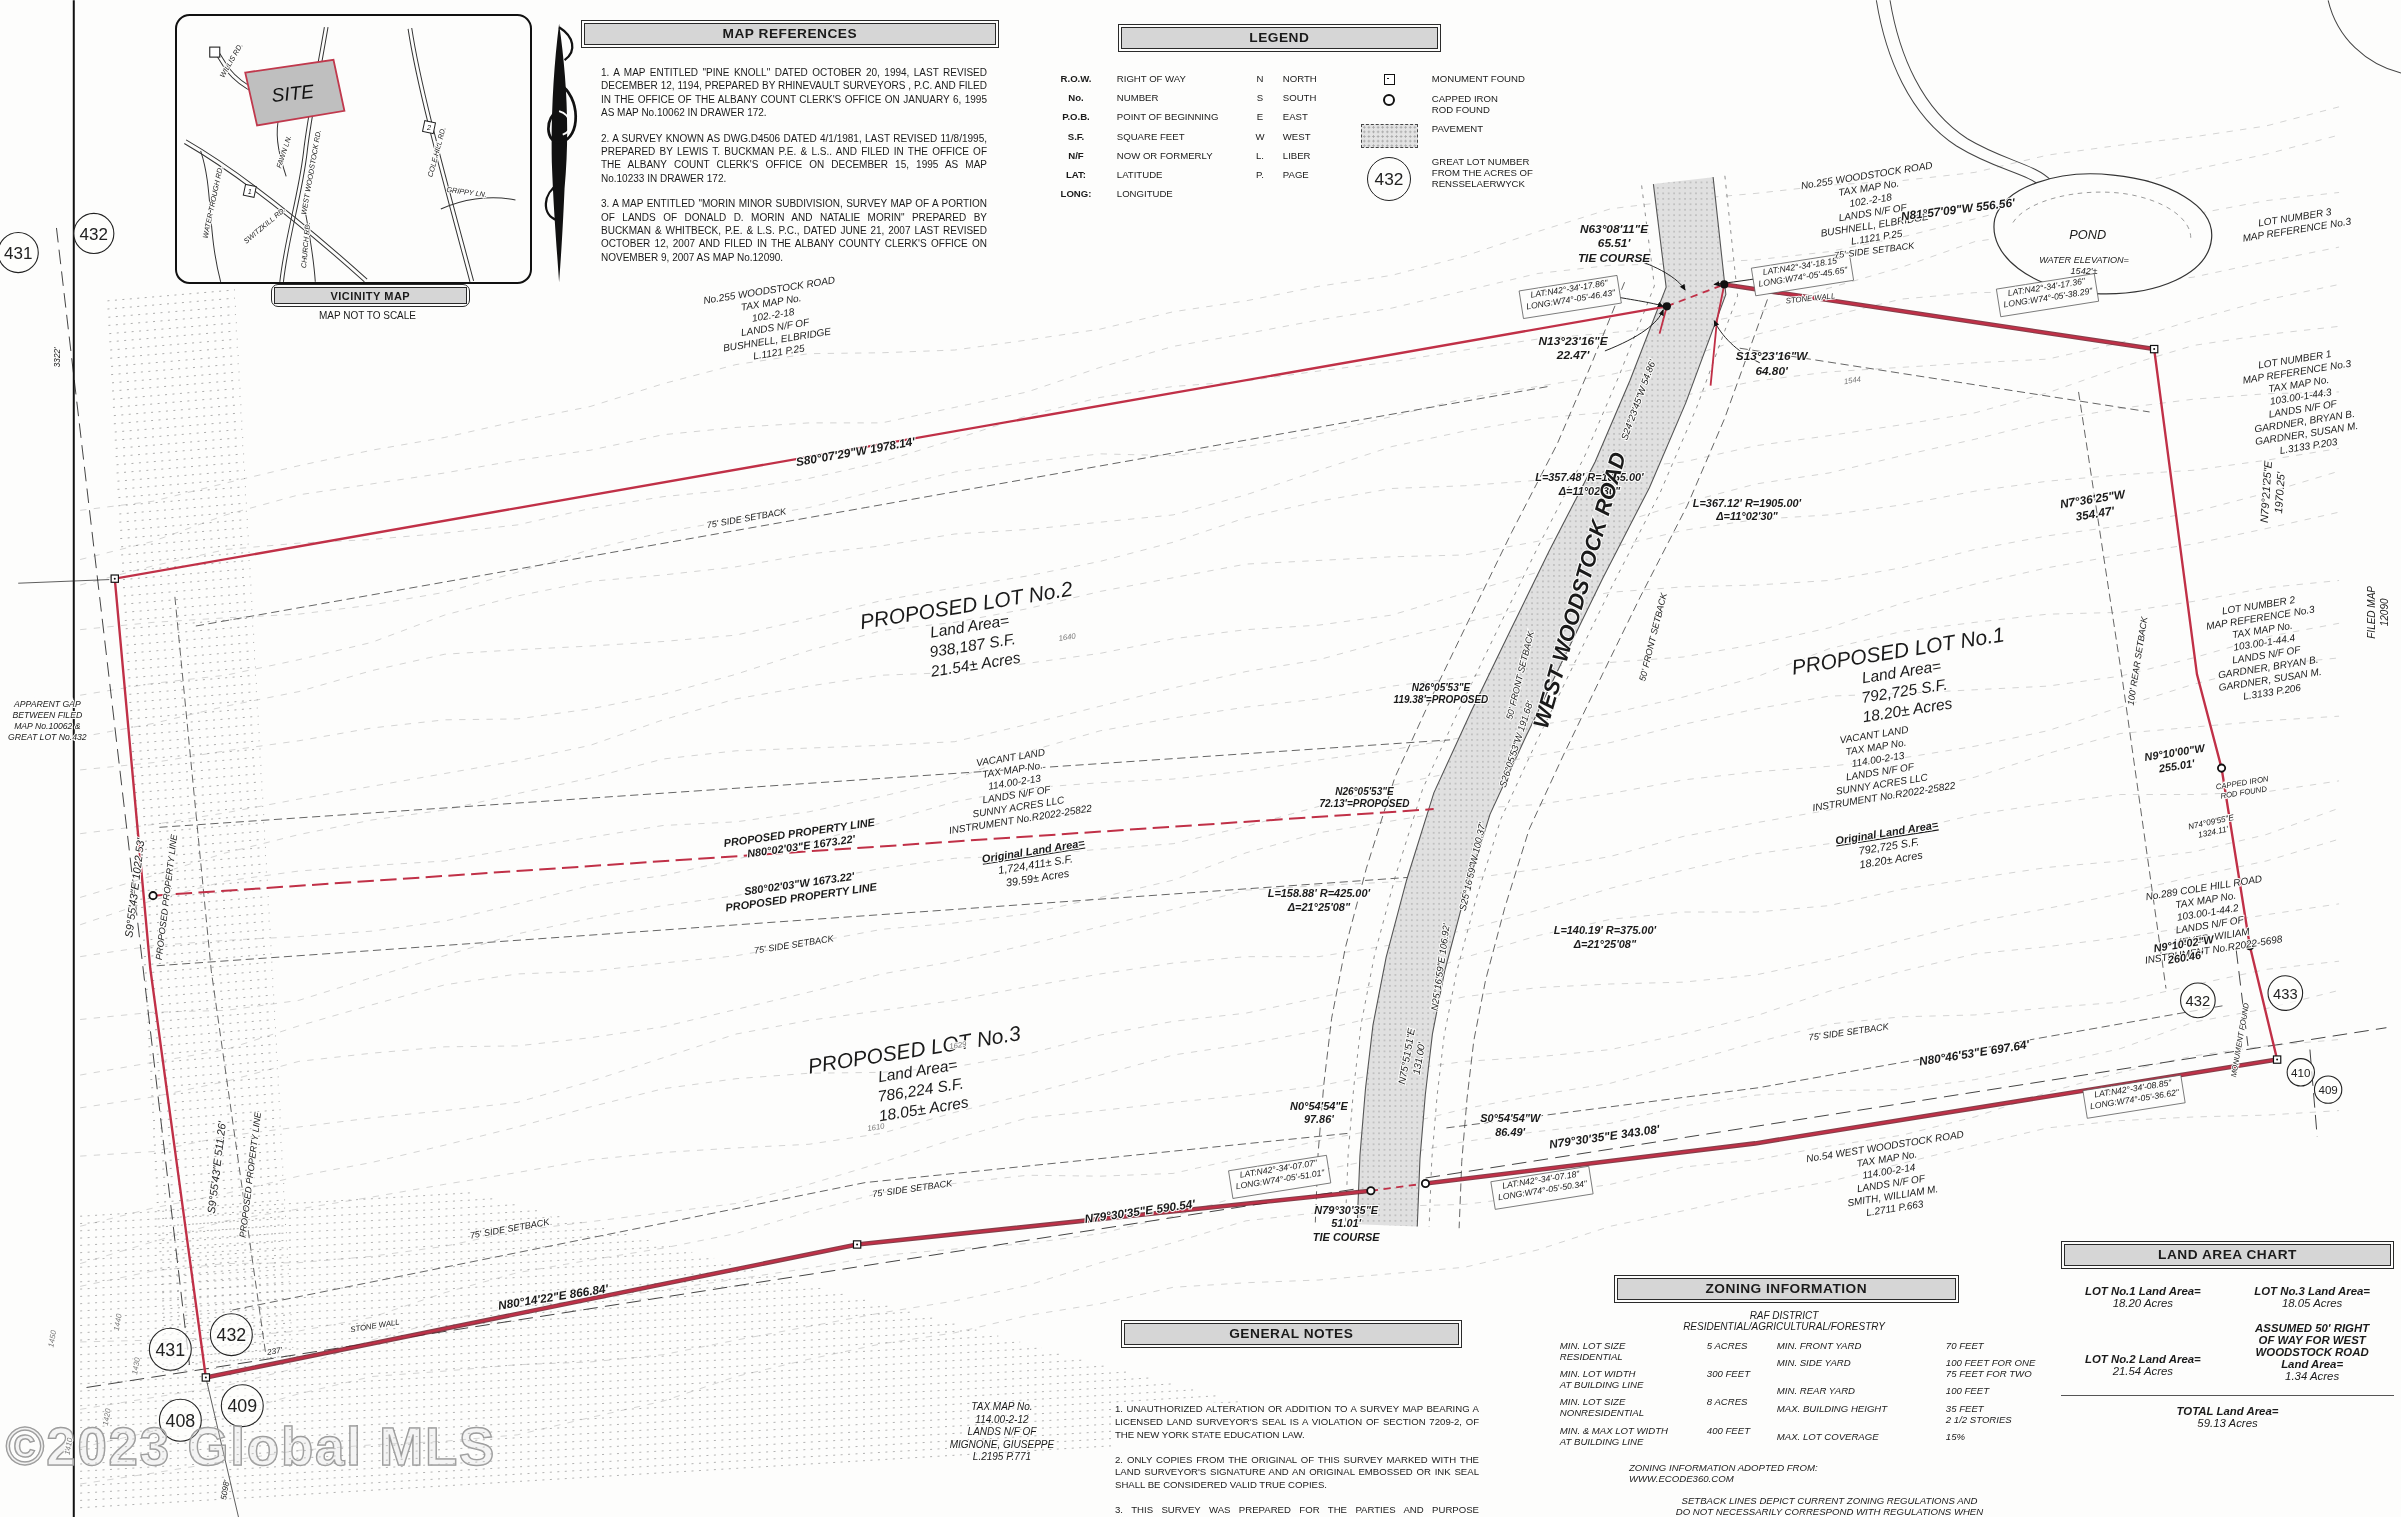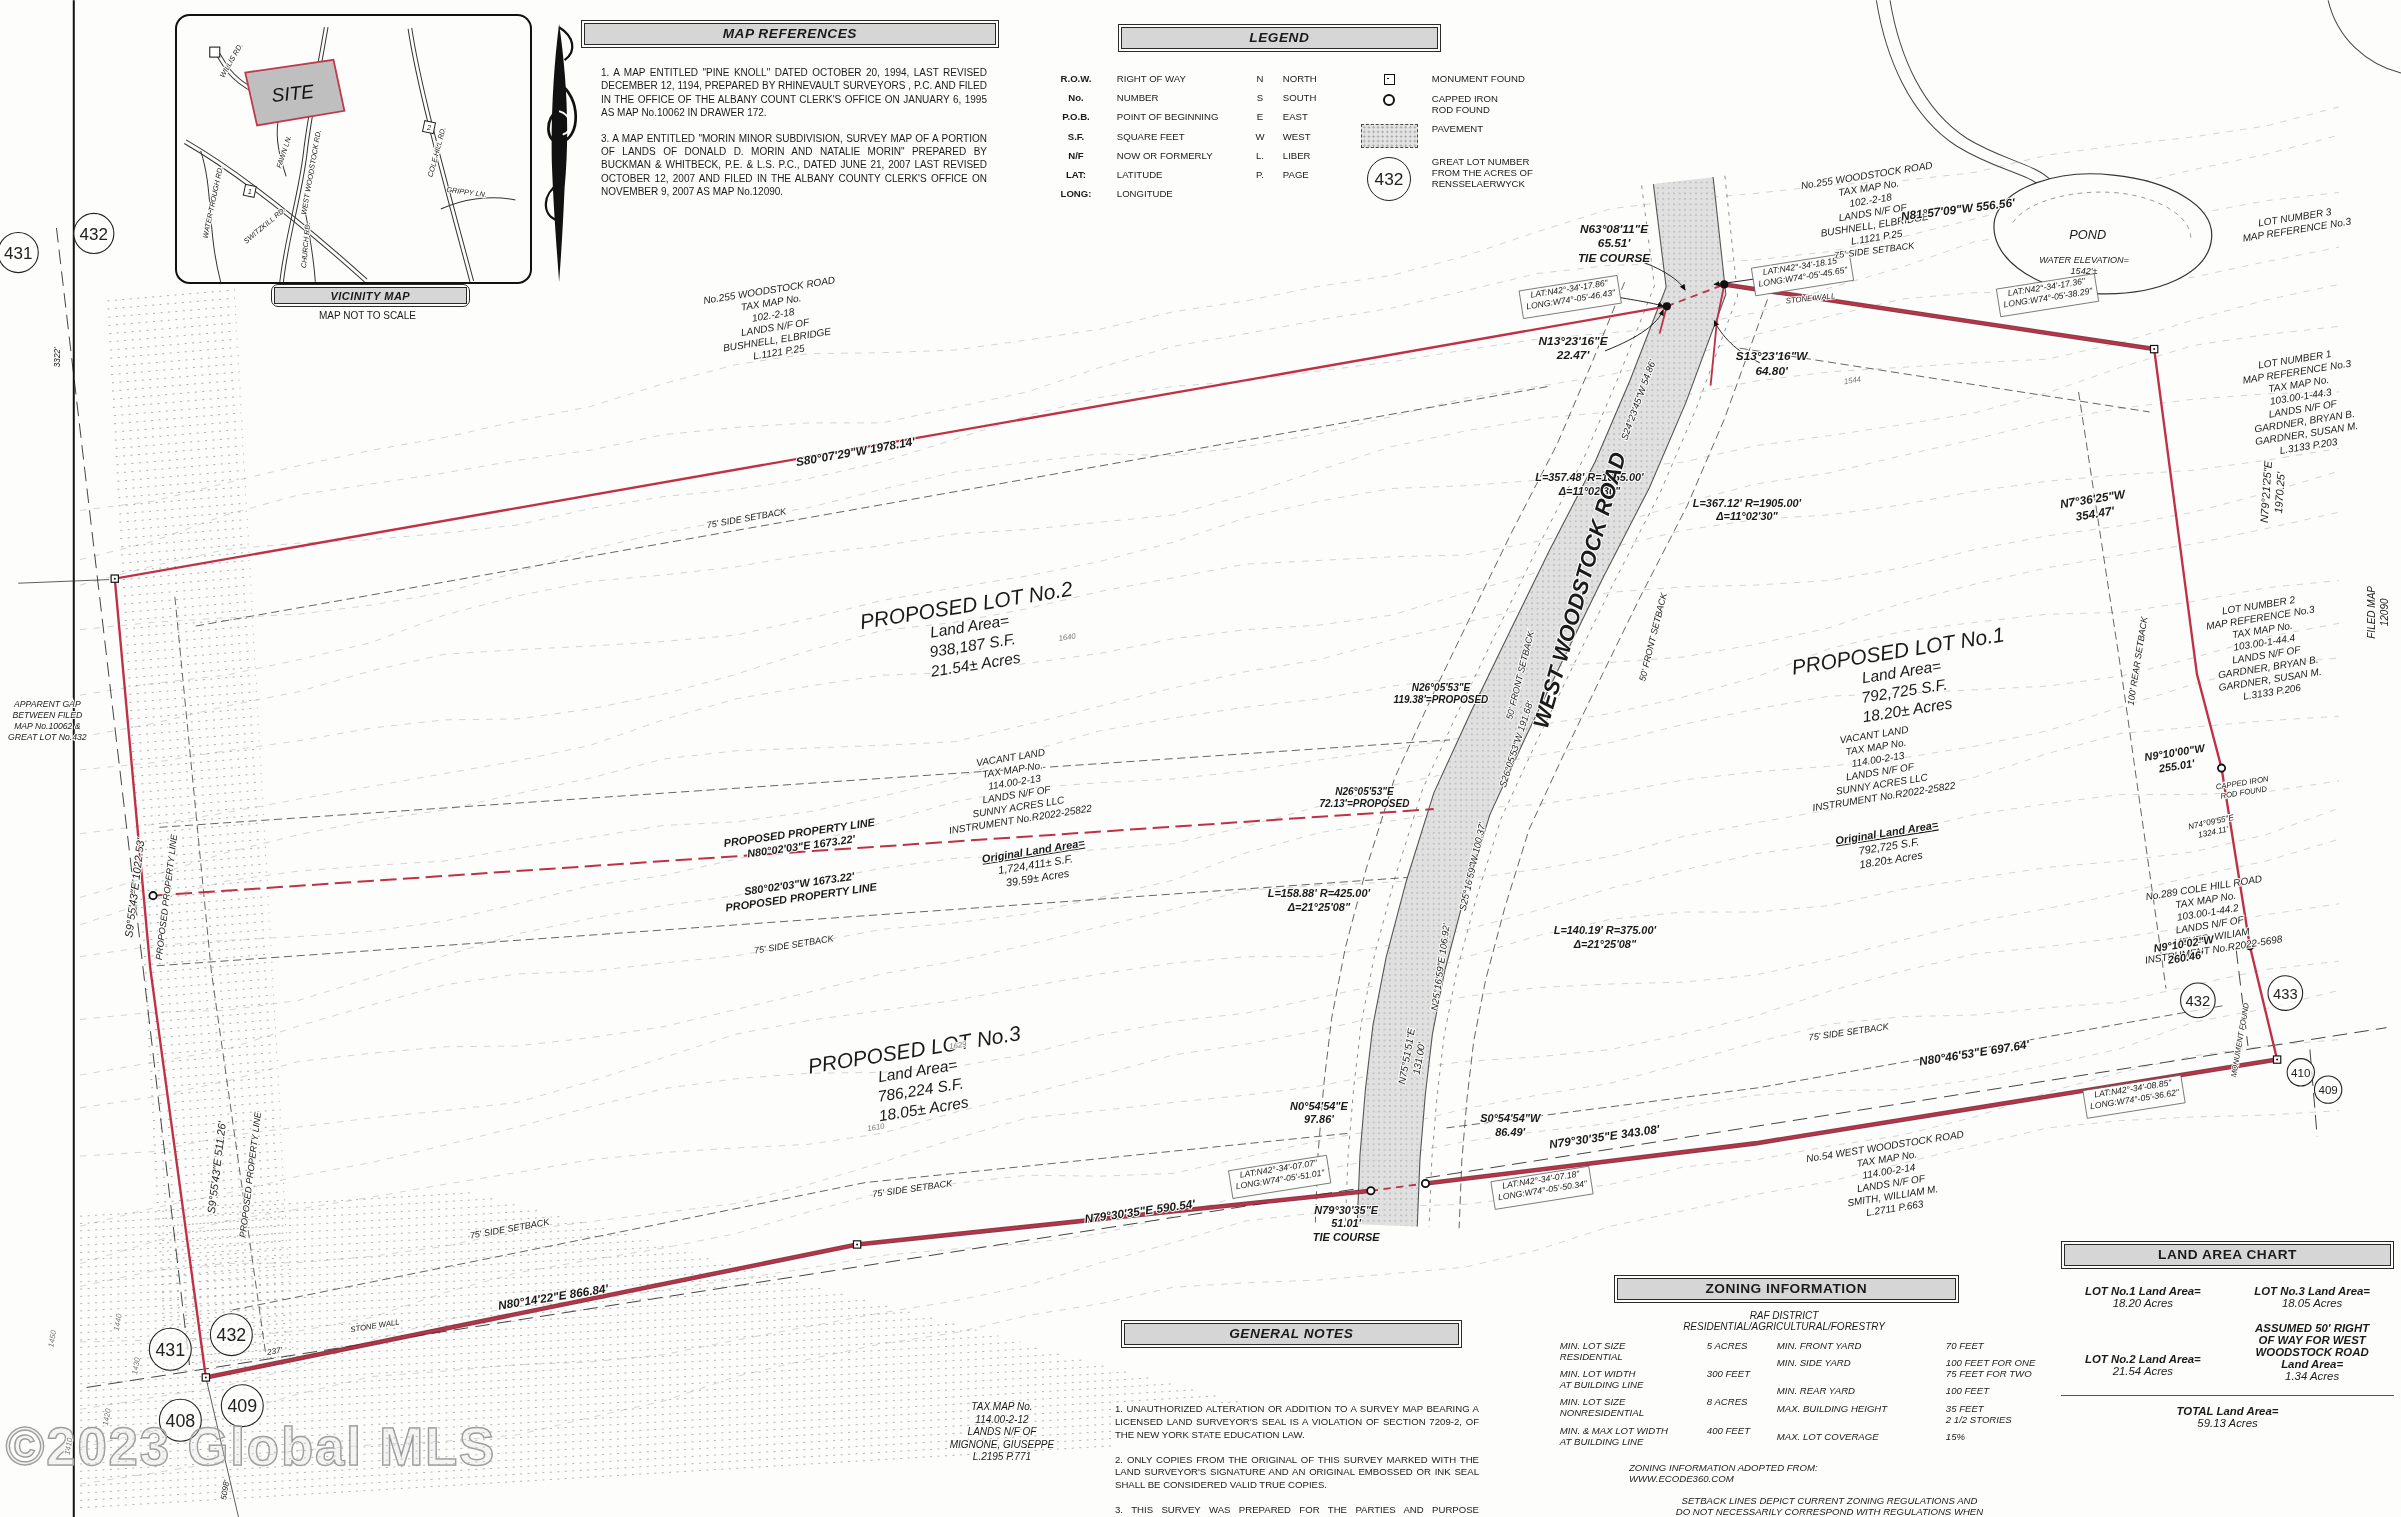--- a/index.html
+++ b/index.html
@@ -1,21 +1,21 @@
 <!DOCTYPE html>
 <html style="font-size:14.6px"><head>
 <meta charset="utf-8">
 <style>
   html,body{margin:0;padding:0;background:#e8e8e8;}
   .sheet{position:relative;width:2401px;height:1518px;background:#fdfdfc;overflow:hidden;
          font-family:"Liberation Sans",sans-serif;color:#1a1a1a;}
   svg text{font-family:"Liberation Sans",sans-serif;}
   .abs{position:absolute;}
   
-  .tbar{border:1.4px solid #2a2a2a;padding:1.8px;background:#fdfdfc;font-style:italic;}
+  .tbar{border:1.4px solid #2a2a2a;padding:1.8px;background:#fdfdfc;}
   .tbar-in{border:0.9px solid #2a2a2a;background:#d6d6d6;text-align:center;
            font-weight:bold;font-size:13.7px;letter-spacing:0.5px;padding:2.7px 0;}
   .tbar-sm .tbar-in{font-size:11px;padding:1.8px 0;}
   .notes{font-size:10px;line-height:1.34;text-align:justify;}
   .notes p{margin:0 0 12px 0;}
   .pre{white-space:pre-line;}
   
   .lgrow{display:flex;align-items:flex-start;margin-bottom:8.2px;font-size:9.6px;}
   .lgab{width:56px;text-align:center;font-weight:bold;flex:none;}
   .lgme{padding-left:12.8px;}
@@ -487,20 +487,21 @@
     <path d="M34,100 C48,104 50,122 38,126" fill="none" stroke="#fdfdfc" stroke-width="2"></path>
     <path d="M34,8 C50,18 54,34 40,44" fill="none" stroke="#111" stroke-width="2.5"></path>
     <path d="M34,180 C16,190 14,214 32,220" fill="none" stroke="#111" stroke-width="2.5"></path>
   </svg>
 
   <div class="abs tbar" style="left:581px;top:20px;width:412px;">
     <div class="tbar-in">MAP REFERENCES</div>
   </div>
   <div id="refnotes" class="abs notes" style="left:601px;top:66px;width:386px;background:#fdfdfc;">
       <p>1. A MAP ENTITLED "PINE KNOLL" DATED OCTOBER 20, 1994, LAST REVISED DECEMBER 12, 1194, PREPARED BY RHINEVAULT SURVEYORS , P.C. AND FILED IN THE OFFICE OF THE ALBANY COUNT CLERK'S OFFICE ON JANUARY 6, 1995 AS MAP No.10062 IN DRAWER 172.</p>
+      <p>2. A SURVEY KNOWN AS DWG.D4506 DATED 4/1/1981, LAST REVISED 11/8/1995, PREPARED BY LEWIS T. BUCKMAN P.E. &amp; L.S.. AND FILED IN THE OFFICE OF THE ALBANY COUNT CLERK'S OFFICE ON DECEMBER 15, 1995 AS MAP No.10233 IN DRAWER 172.</p>
       <p>3. A MAP ENTITLED "MORIN MINOR SUBDIVISION, SURVEY MAP OF A PORTION OF LANDS OF DONALD D. MORIN AND NATALIE MORIN" PREPARED BY BUCKMAN &amp; WHITBECK, P.E. &amp; L.S. P.C., DATED JUNE 21, 2007 LAST REVISED OCTOBER 12, 2007 AND FILED IN THE ALBANY COUNTY CLERK'S OFFICE ON NOVEMBER 9, 2007 AS MAP No.12090.</p>
     </div>
 
   <div class="abs tbar" style="left:1118px;top:24px;width:317px;">
     <div class="tbar-in">LEGEND</div>
   </div>
   <div id="lgabbr" class="abs" style="left:1048px;top:73px;width:200px;background:#fdfdfc;">
       <div class="lgrow">
      <div class="lgab">R.O.W.</div>
      <div class="lgme">RIGHT OF WAY</div>

